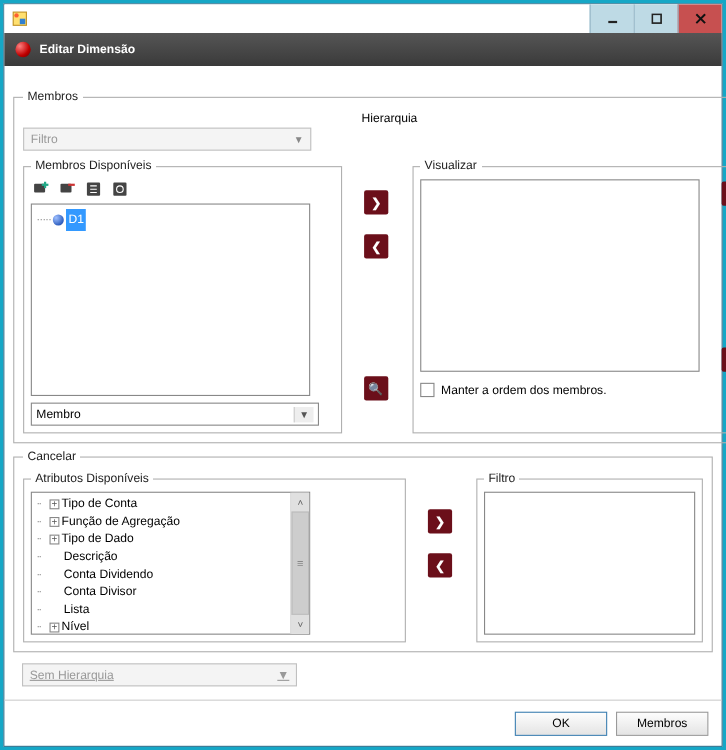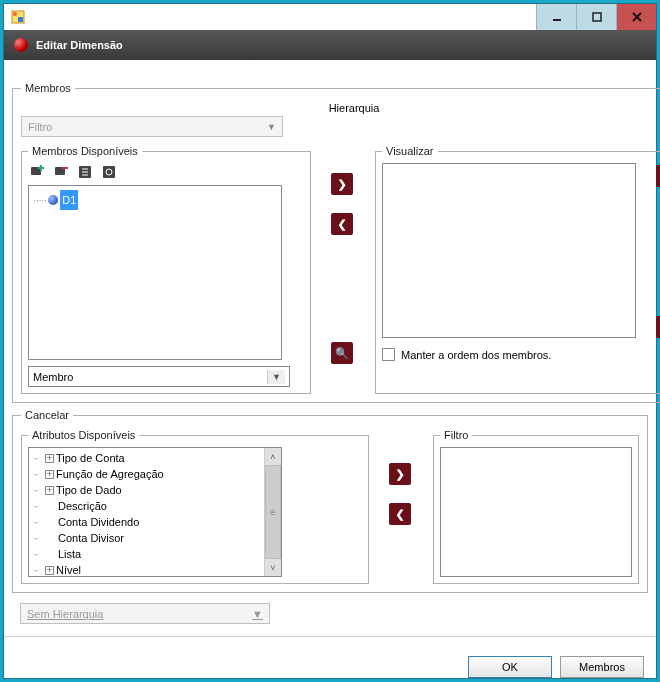--- a/index.html
+++ b/index.html
@@ -56,21 +56,21 @@
 .attr-exp { width: 9px; height: 9px; border: 1px solid #888; display: flex; align-items: center; justify-content: center; font-size: 9px; line-height: 9px; color: #555; }
 .attr-scroll { width: 17px; background: #f0f0f0; border-left: 1px solid #ccc; display: flex; flex-direction: column; justify-content: space-between; }
 .sbtn { height: 17px; background: #e0e0e0; display: flex; align-items: center; justify-content: center; font-size: 9px; color: #555; }
 .sthumb { background: #cdcdcd; flex: 1; margin: 0; border: 1px solid #bbb; display: flex; align-items: center; justify-content: center; }
 .sthumb::after { content: "≡"; color: #888; font-size: 10px; }
 
 .filterbox { border: 1px solid #888; background: #fff; width: 254px; height: 130px; }
 
 .bottom-combo { width: 250px; height: 21px; border: 1px solid #c0c0c0; background: #f4f4f4; color: #999; display: flex; align-items: center; justify-content: space-between; padding: 0 6px; margin: 4px 0 0 8px; text-decoration: underline; }
 
-.footer { height: 42px; border-top: 1px solid #ccc; display: flex; justify-content: flex-end; align-items: flex-end; padding: 0 12px; gap: 8px; }
+.footer { height: 42px; border-top: 1px solid #ccc; display: flex; justify-content: flex-end; align-items: center; padding: 0 12px; gap: 8px; }
 .btn { width: 84px; height: 22px; border: 1px solid #9a9a9a; background: linear-gradient(#fdfdfd, #e4e4e4); display: flex; align-items: center; justify-content: center; }
 .btn.active { border: 1px solid #3c7fb1; }
 
 .spacer-top { height: 8px; }
 </style>
 </head>
 <body>
 
 <div class="window">
 

